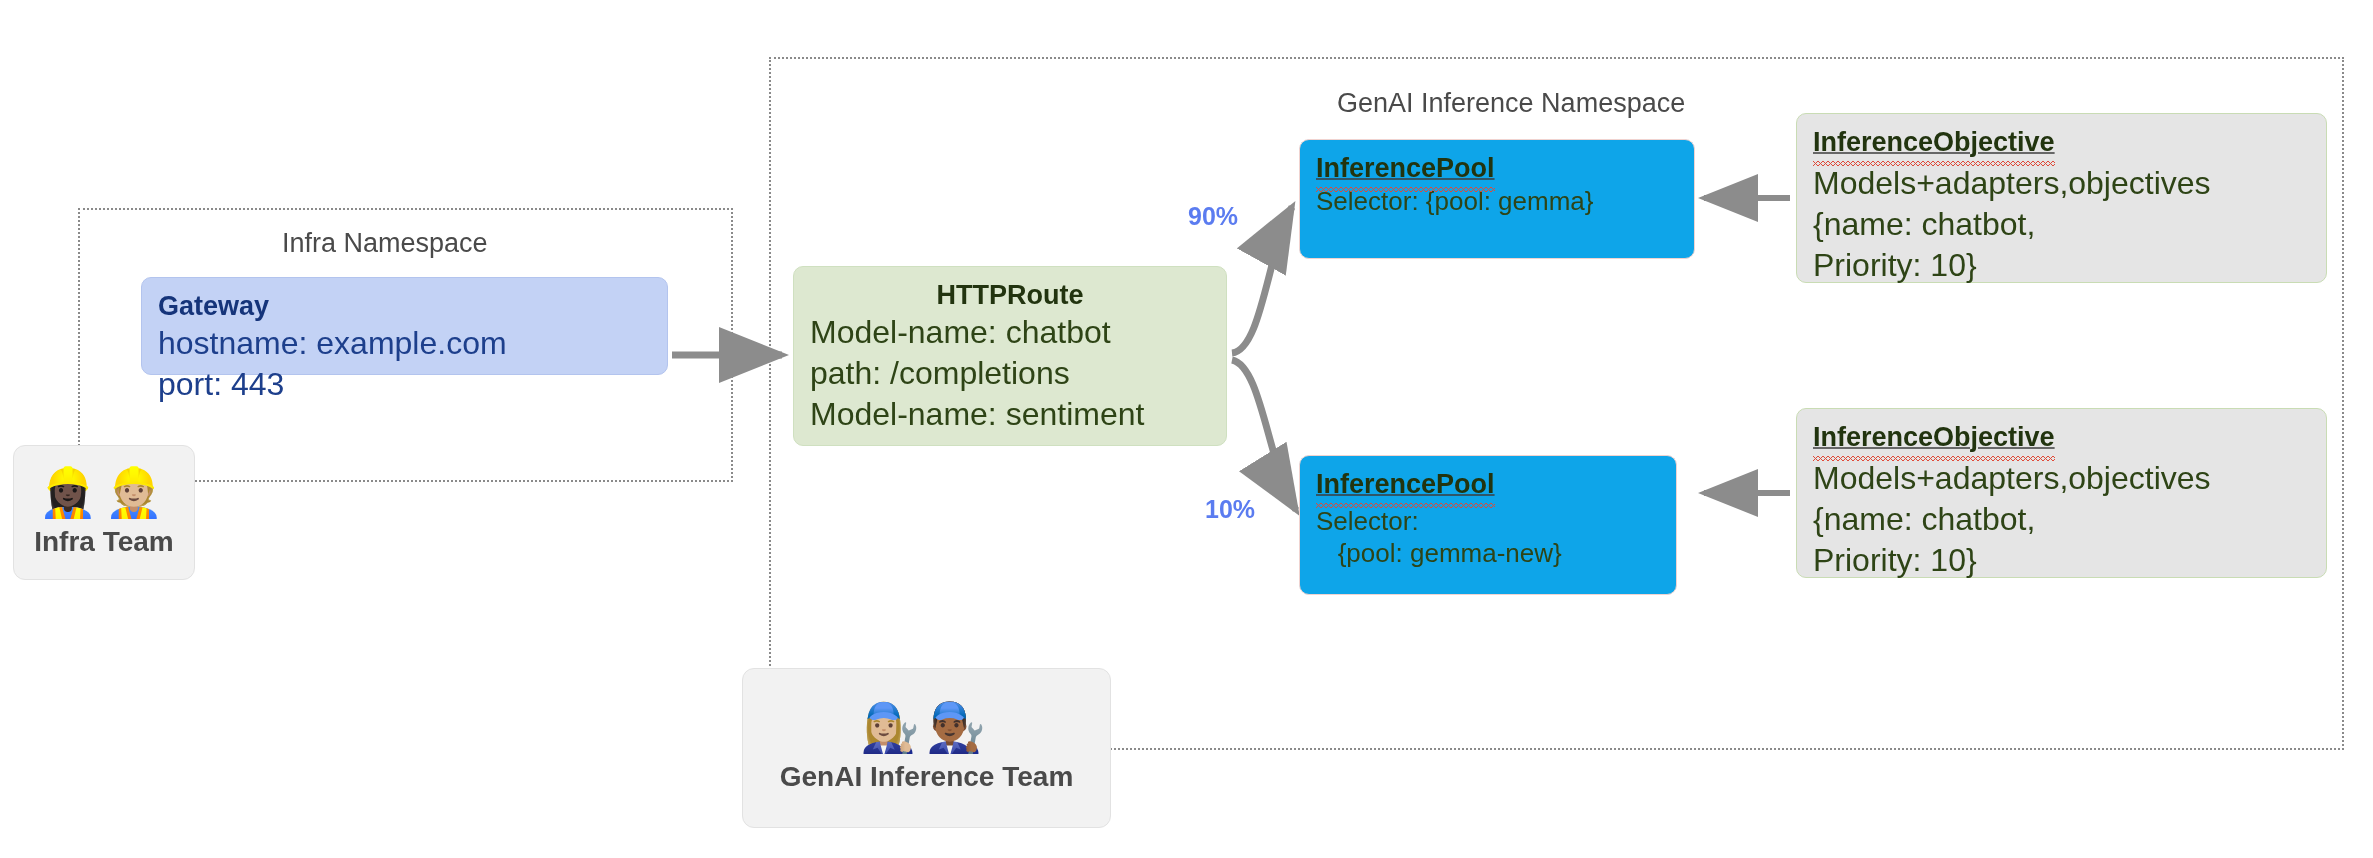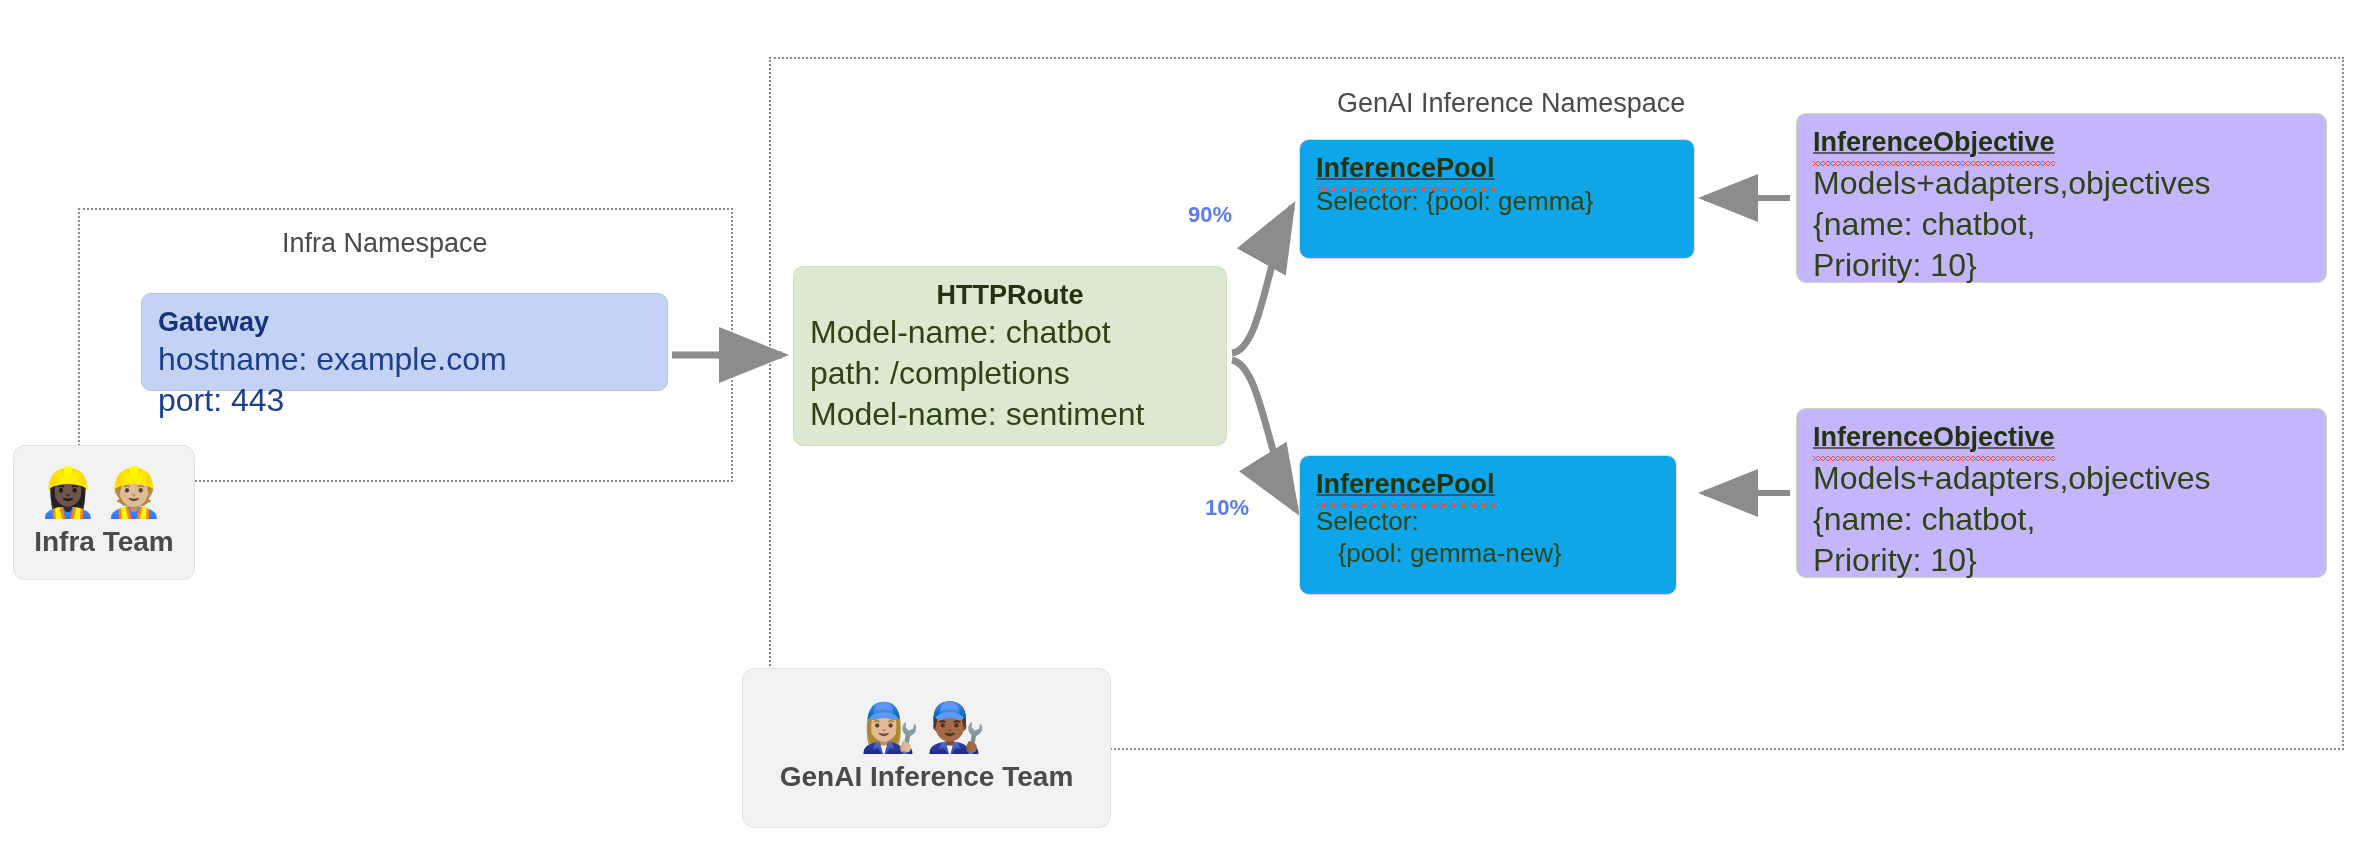--- a/index.html
+++ b/index.html
@@ -88,21 +88,21 @@
   .n-route .mono  { color: #2e4416; }
   
   .n-pool {
     background: #0ea5e9;
     border: 1px solid #f0d3d0;
   }
   .n-pool .title { color: #22340f; }
   .n-pool .sans  { color: #2e4416; }
   
   .n-obj {
-    background: #c4b5fd;
+    background: #e5e5e5;
     border: 1px solid #c9dcb4;
   }
   .n-obj .title { color: #22340f; }
   .n-obj .mono  { color: #2e4416; }
   
   .team {
     position: absolute;
     box-sizing: border-box;
     background: #f2f2f2;
     border: 1px solid #e2e2e2;
@@ -121,21 +121,21 @@
   .team .team-label {
     margin-top: 10px;
     font-size: 28px;
     font-weight: bold;
     color: #4a4a4a;
     white-space: nowrap;
     font-family: "Liberation Sans", sans-serif;
   }
   .pct {
     position: absolute;
-    font-size: 22px;
+    font-size: 25px;
     font-weight: bold;
     color: #5b7cf0;
     font-family: "Liberation Sans", sans-serif;
   }
   svg.edges {
     position: absolute;
     left: 0; top: 0;
     width: 2373px;
     height: 858px;
     pointer-events: none;
@@ -166,21 +166,21 @@
 
     <path d="M1232,353 C1262,350 1268,250 1292,207" fill="none" stroke="#8c8c8c" stroke-width="7" marker-end="url(#arrowRight)"></path>
 
     <path d="M1232,360 C1262,366 1268,465 1296,510" fill="none" stroke="#8c8c8c" stroke-width="7" marker-end="url(#arrowRight)"></path>
 
     <line x1="1790" y1="198" x2="1704" y2="198" stroke="#8c8c8c" stroke-width="6" marker-end="url(#arrowLeft)"></line>
 
     <line x1="1790" y1="493" x2="1704" y2="493" stroke="#8c8c8c" stroke-width="6" marker-end="url(#arrowLeft)"></line>
   </svg>
 
-  <div class="node n-gateway" style="left:141px; top:293px; width:527px; height:98px;">
+  <div class="node n-gateway" style="left:141px; top:277px; width:527px; height:98px;">
     <div class="title">Gateway</div>
     <div class="mono">hostname: example.com</div>
     <div class="mono">port: 443</div>
   </div>
 
   <div class="node n-route" style="left:793px; top:266px; width:434px; height:180px;">
     <div class="title">HTTPRoute</div>
     <div class="mono">Model-name: chatbot</div>
     <div class="mono">path: /completions</div>
     <div class="mono">Model-name: sentiment</div>

